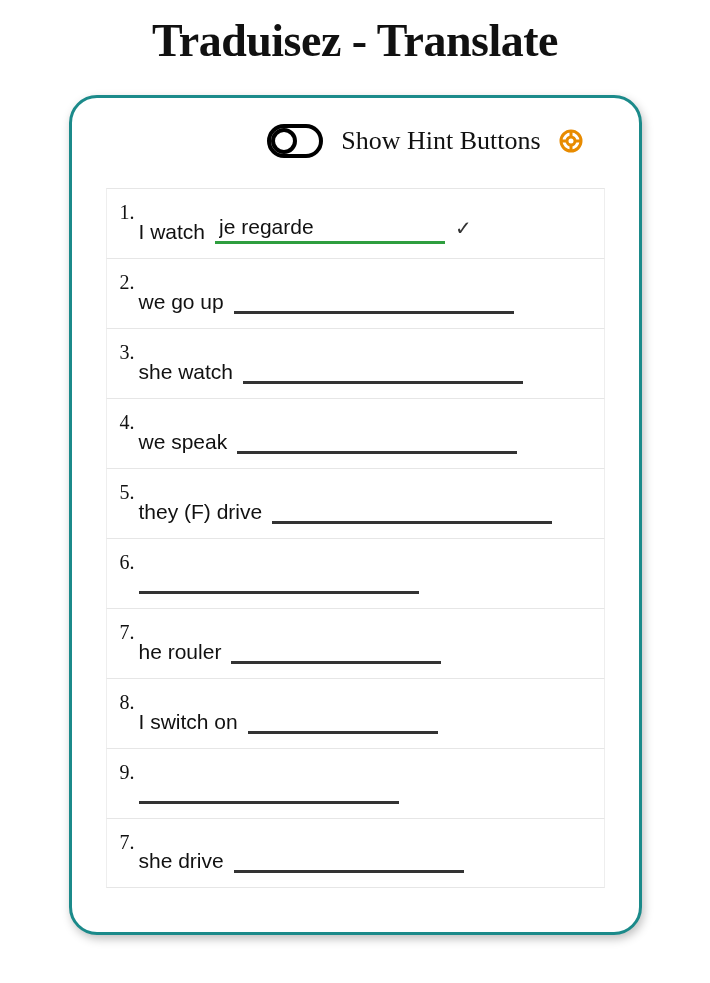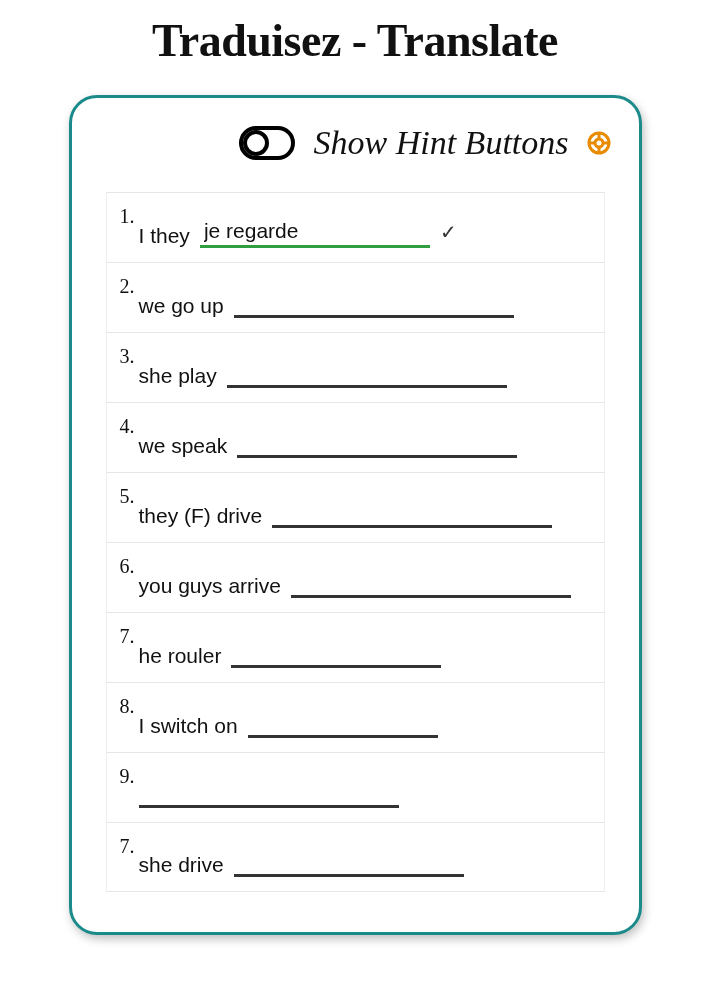--- a/index.html
+++ b/index.html
@@ -33,24 +33,23 @@
     box-shadow: 2px 4px 10px rgba(0,0,0,0.25);
     background: #fff;
     min-height: 840px;
   }
   .hint-row {
     display: flex;
     align-items: center;
     justify-content: center;
     gap: 18px;
     font-family: Georgia, serif;
-    font-size: 34px;
+    font-size: 26px;
     margin-bottom: 30px;
     padding-left: 140px;
-    font-style: italic;
   }
   .toggle {
     width: 56px;
     height: 34px;
     position: relative;
     cursor: pointer;
   }
   .toggle .track {
     position: absolute;
     inset: 0;
@@ -152,57 +151,56 @@
           <line x1="12" y1="16" x2="12" y2="22" stroke="#e88b00" stroke-width="3"></line>
           <line x1="2" y1="12" x2="8" y2="12" stroke="#e88b00" stroke-width="3"></line>
           <line x1="16" y1="12" x2="22" y2="12" stroke="#e88b00" stroke-width="3"></line>
         </svg>
       </span>
     </div>
 
     <div class="list" id="list">
         <div class="row">
           <div class="num">1.</div>
-          <div class="prompt">I they</div>
+          <div class="prompt">I watch</div>
           <div class="answer-wrap">
             <input type="text" class="answer correct" value="je regarde" style="width: 230px;">
             <span class="check">✓</span>
           </div>
         </div>
         <div class="row">
           <div class="num">2.</div>
           <div class="prompt">we go up</div>
           <div class="answer-wrap">
             <input type="text" class="answer" style="width: 280px;">
           </div>
         </div>
         <div class="row">
           <div class="num">3.</div>
-          <div class="prompt">she play</div>
+          <div class="prompt">she watch</div>
           <div class="answer-wrap">
             <input type="text" class="answer" style="width: 280px;">
           </div>
         </div>
         <div class="row">
           <div class="num">4.</div>
           <div class="prompt">we speak</div>
           <div class="answer-wrap">
             <input type="text" class="answer" style="width: 280px;">
           </div>
         </div>
         <div class="row">
           <div class="num">5.</div>
           <div class="prompt">they (F) drive</div>
           <div class="answer-wrap">
             <input type="text" class="answer" style="width: 280px;">
           </div>
         </div>
         <div class="row">
           <div class="num">6.</div>
-          <div class="prompt">you guys arrive</div>
           <div class="answer-wrap">
             <input type="text" class="answer" style="width: 280px;">
           </div>
         </div>
         <div class="row">
           <div class="num">7.</div>
           <div class="prompt">he rouler</div>
           <div class="answer-wrap">
             <input type="text" class="answer" style="width: 210px;">
           </div>

